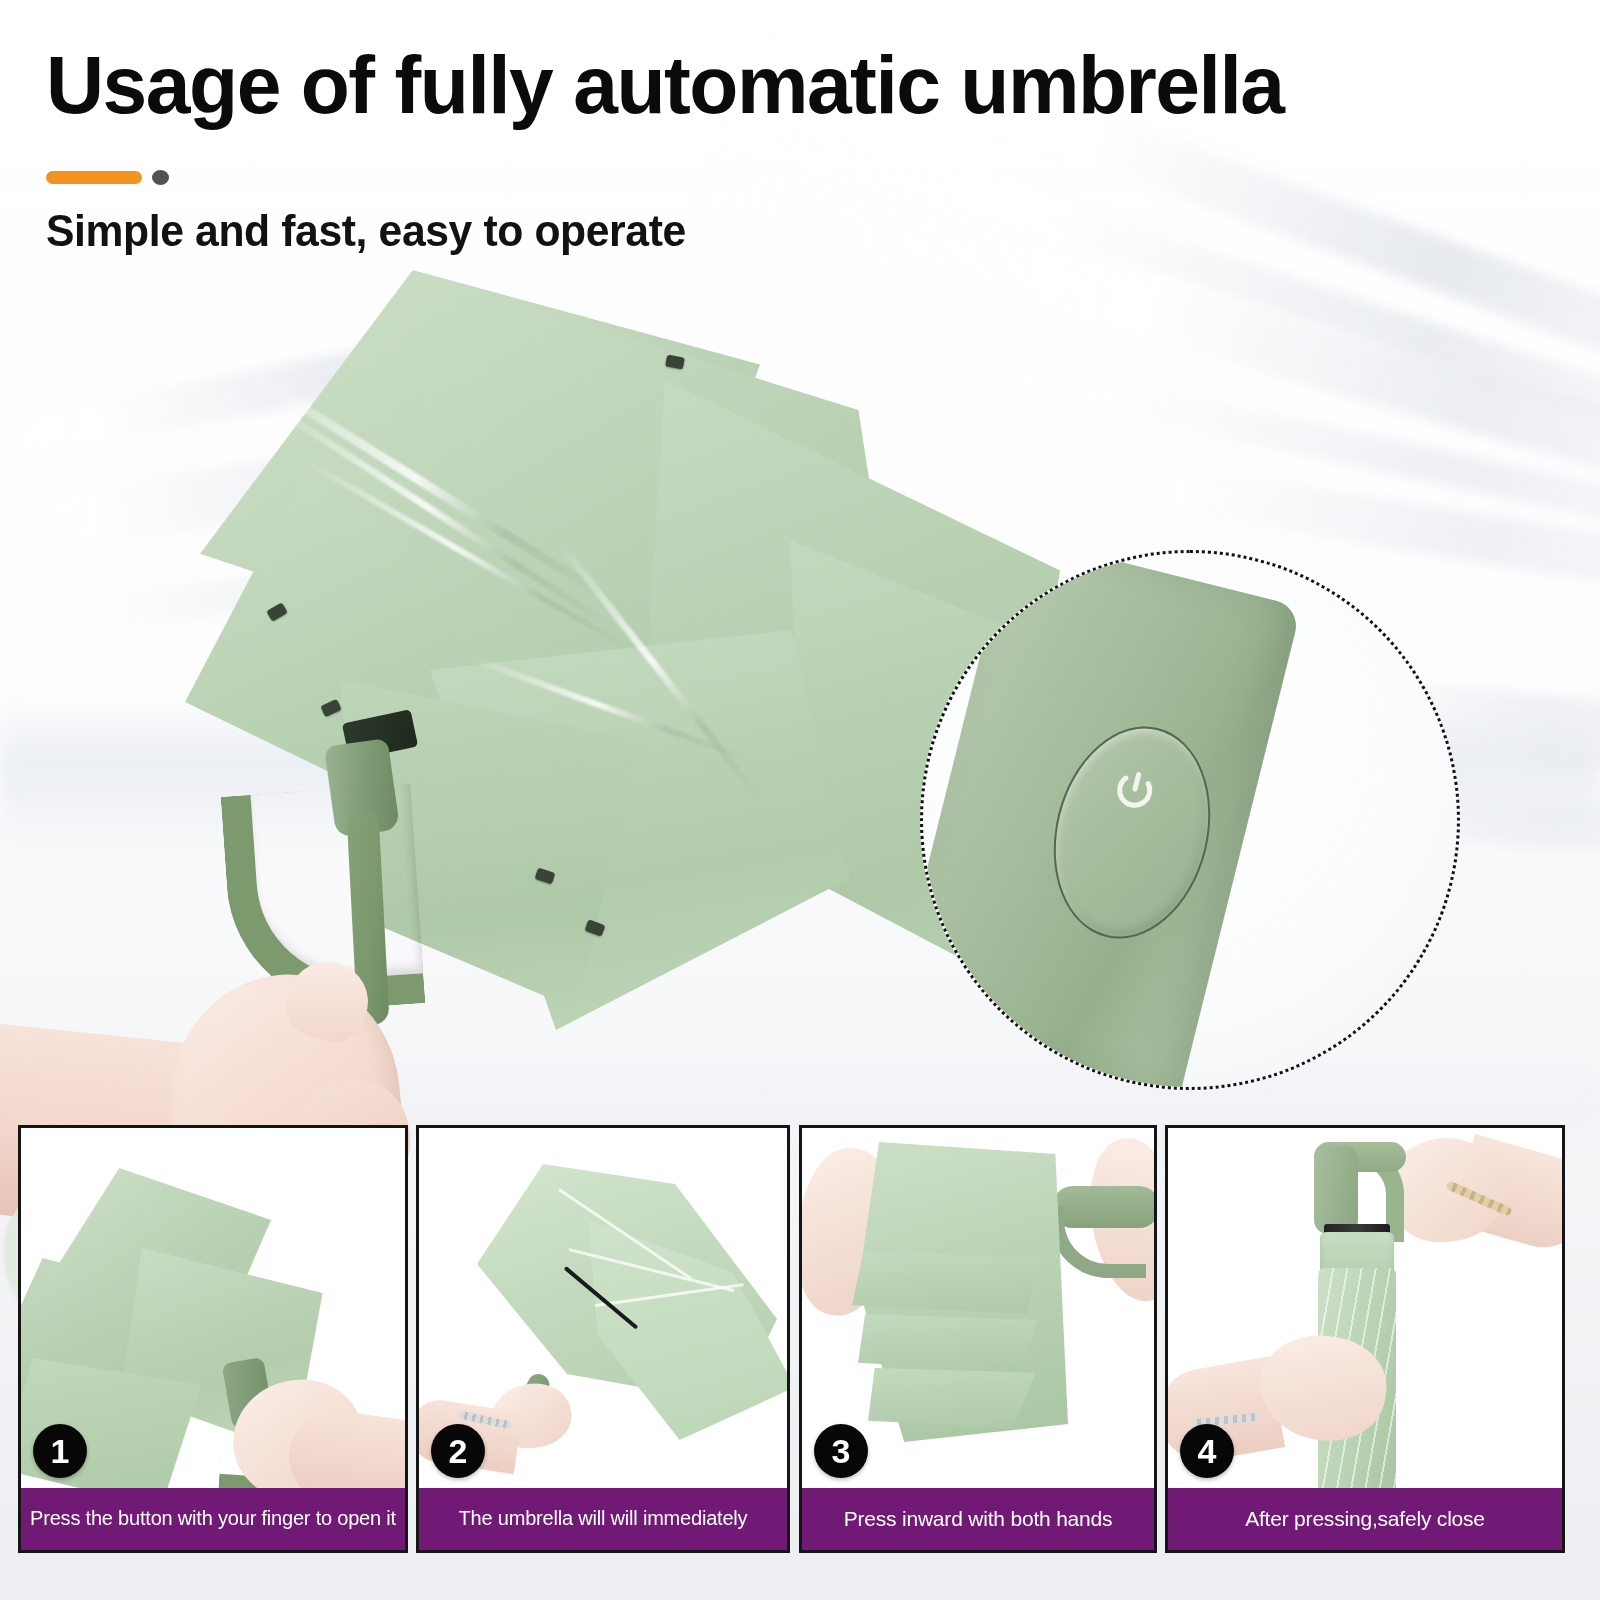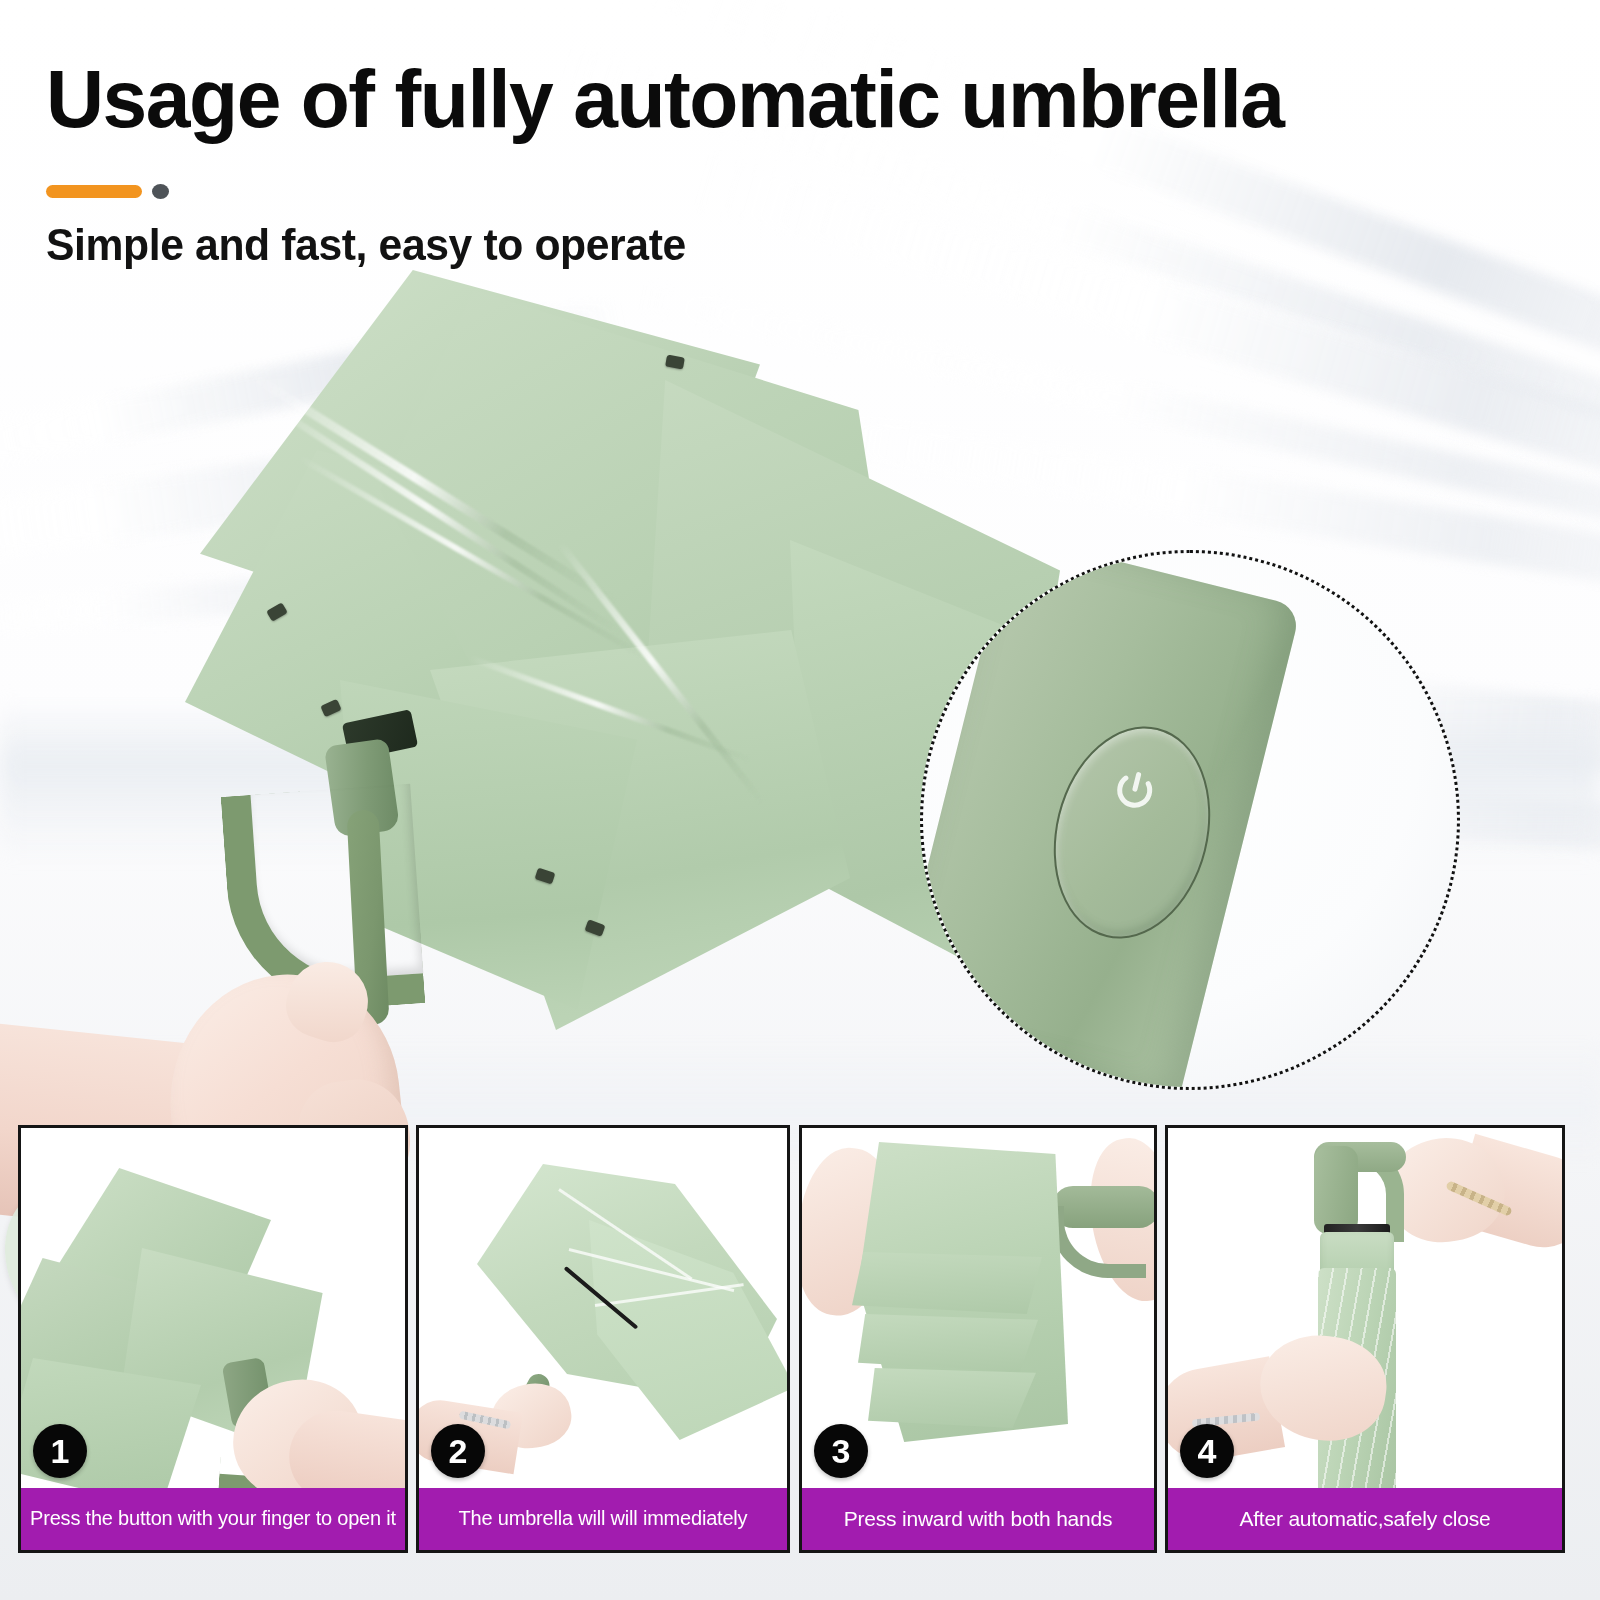--- a/index.html
+++ b/index.html
@@ -42,21 +42,21 @@
     background:linear-gradient(180deg, rgba(236,240,244,0) 0%, rgba(232,236,241,.9) 40%, rgba(255,255,255,0) 100%);
     filter:blur(10px);
   }
   .floor2{
     position:absolute; left:0; top:1040px; width:1600px; height:120px;
     background:linear-gradient(180deg, rgba(255,255,255,0) 0%, rgba(240,242,246,.8) 60%, rgba(246,247,250,0) 100%);
     filter:blur(8px);
   }
 
   
-  .header{ position:absolute; left:0; top:14px; width:1600px; height:280px; }
+  .header{ position:absolute; left:0; top:0; width:1600px; height:280px; }
   .title{
     position:absolute; left:46px; top:44px;
     font-size:82px; line-height:1.0; font-weight:bold;
     letter-spacing:-1.5px; color:#0b0b0b;
     font-family:"Liberation Sans", sans-serif;
     transform:scaleX(.98);
     transform-origin:left center;
     white-space:nowrap;
   }
   .accent-row{ position:absolute; left:46px; top:170px; display:flex; align-items:center; gap:10px; }
@@ -247,21 +247,21 @@
     border:3px solid #151515; background:#ffffff; overflow:hidden;
   }
   .p1{ left:18px;   width:390px; }
   .p2{ left:416px;  width:374px; }
   .p3{ left:799px;  width:358px; }
   .p4{ left:1165px; width:400px; }
 
   .pic{ position:absolute; left:0; top:0; right:0; height:366px; overflow:hidden; background:#fff; }
   .cap{
     position:absolute; left:0; right:0; bottom:0; height:62px;
-    background:#a21caf; color:#ffffff;
+    background:#701a75; color:#ffffff;
     display:flex; align-items:center; justify-content:center; text-align:center;
     font-size:21px; line-height:1.16; font-weight:500; padding:0 8px;
     letter-spacing:-.2px;
   }
   .cap.two{ font-size:20px; }
   .badge{
     position:absolute; left:12px; bottom:72px;
     width:54px; height:54px; border-radius:50%;
     background:#070707; color:#fff;
     display:flex; align-items:center; justify-content:center;
@@ -502,17 +502,17 @@
         <div class="s4-hgrip"></div>
         <div class="s4-hub"></div>
         <div class="s4-top"></div>
         <div class="s4-shaft"></div>
         <div class="s4-ribs"></div>
         <div class="s4-armL"></div>
         <div class="s4-handL"></div>
         <div class="s4-bracL"></div>
       </div>
       <div class="badge">4</div>
-      <div class="cap">After automatic,safely close</div>
+      <div class="cap">After pressing,safely close</div>
     </div>
 
   </div>
 </div>
 
 </body></html>

